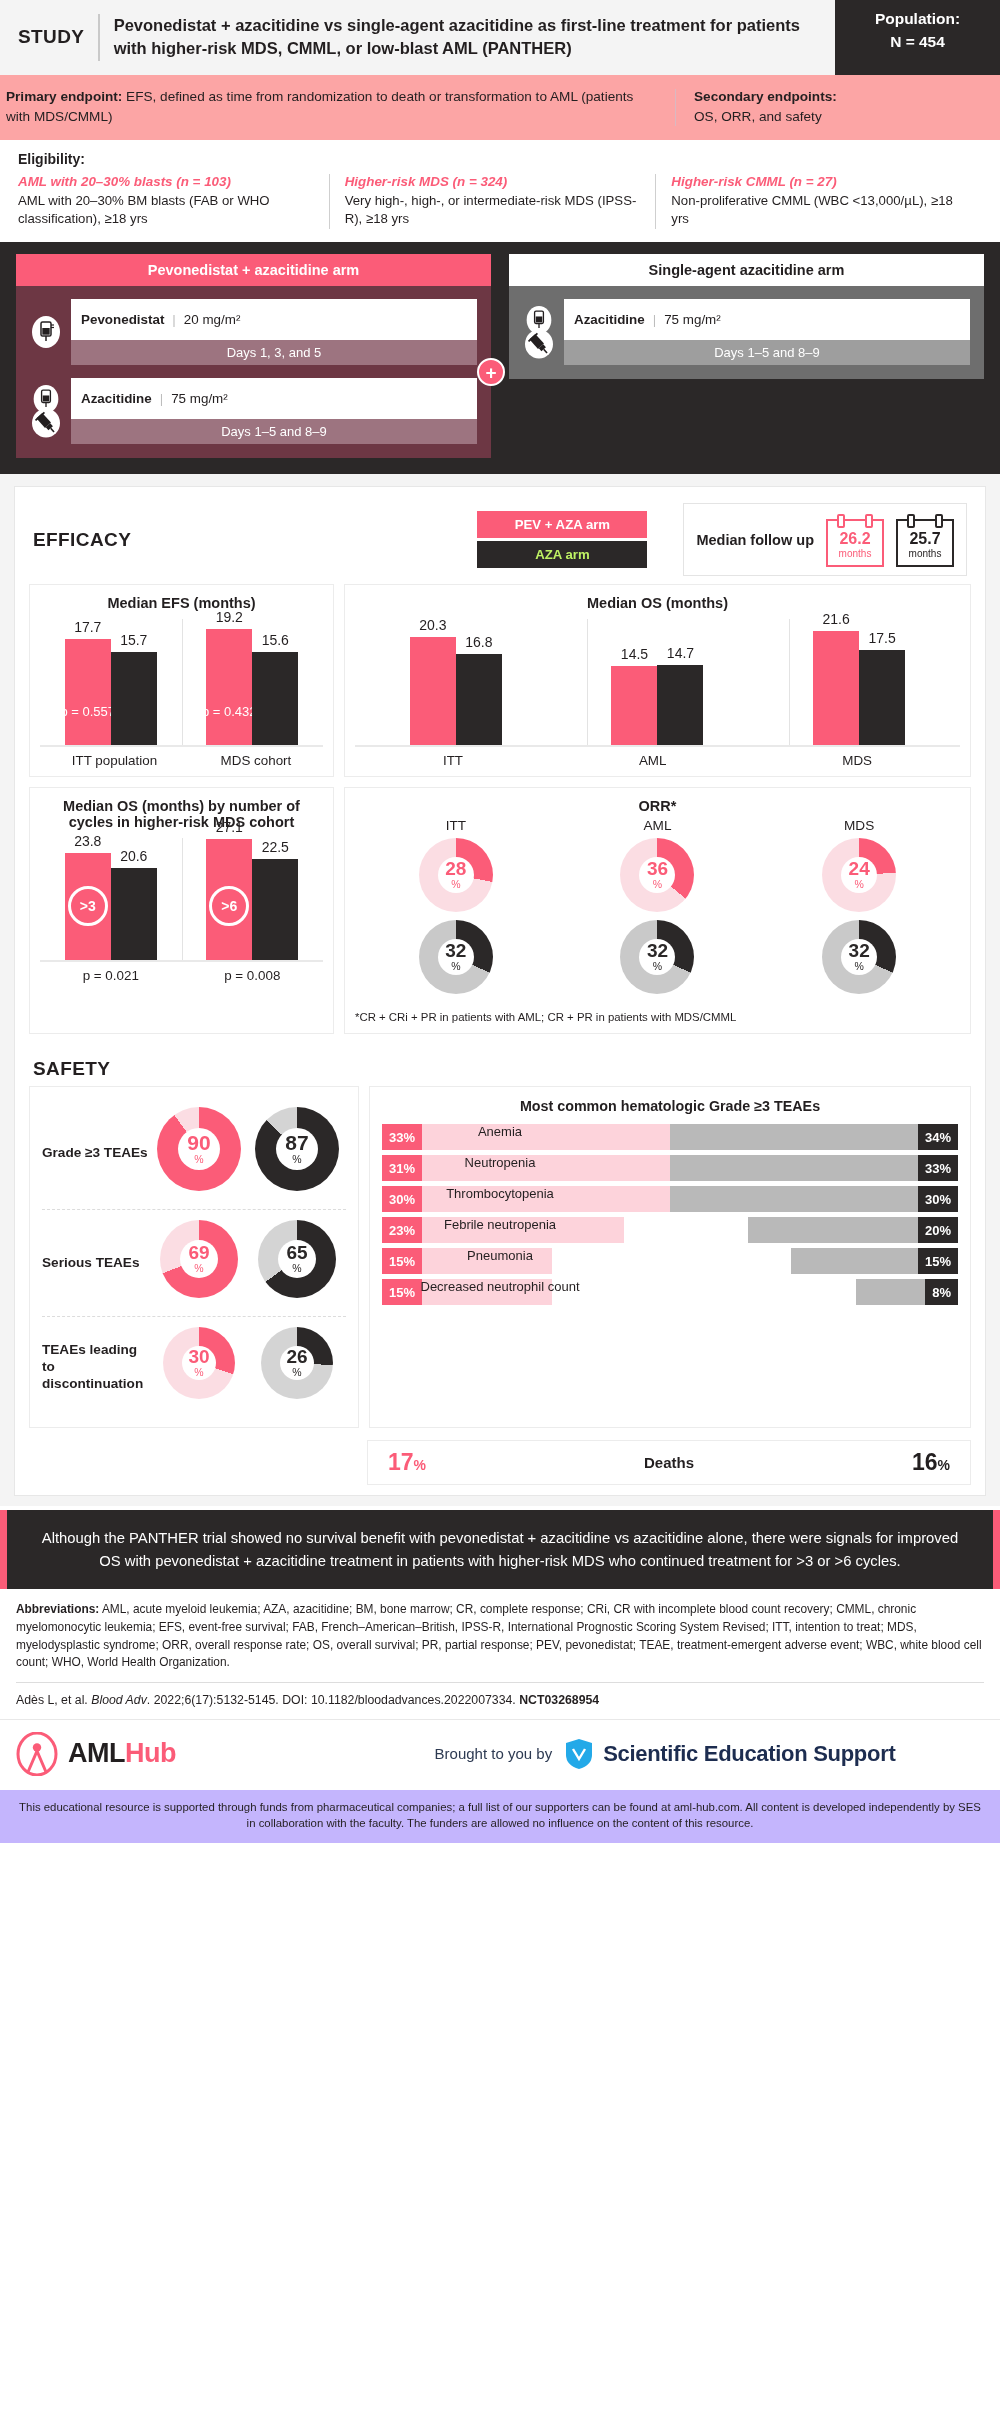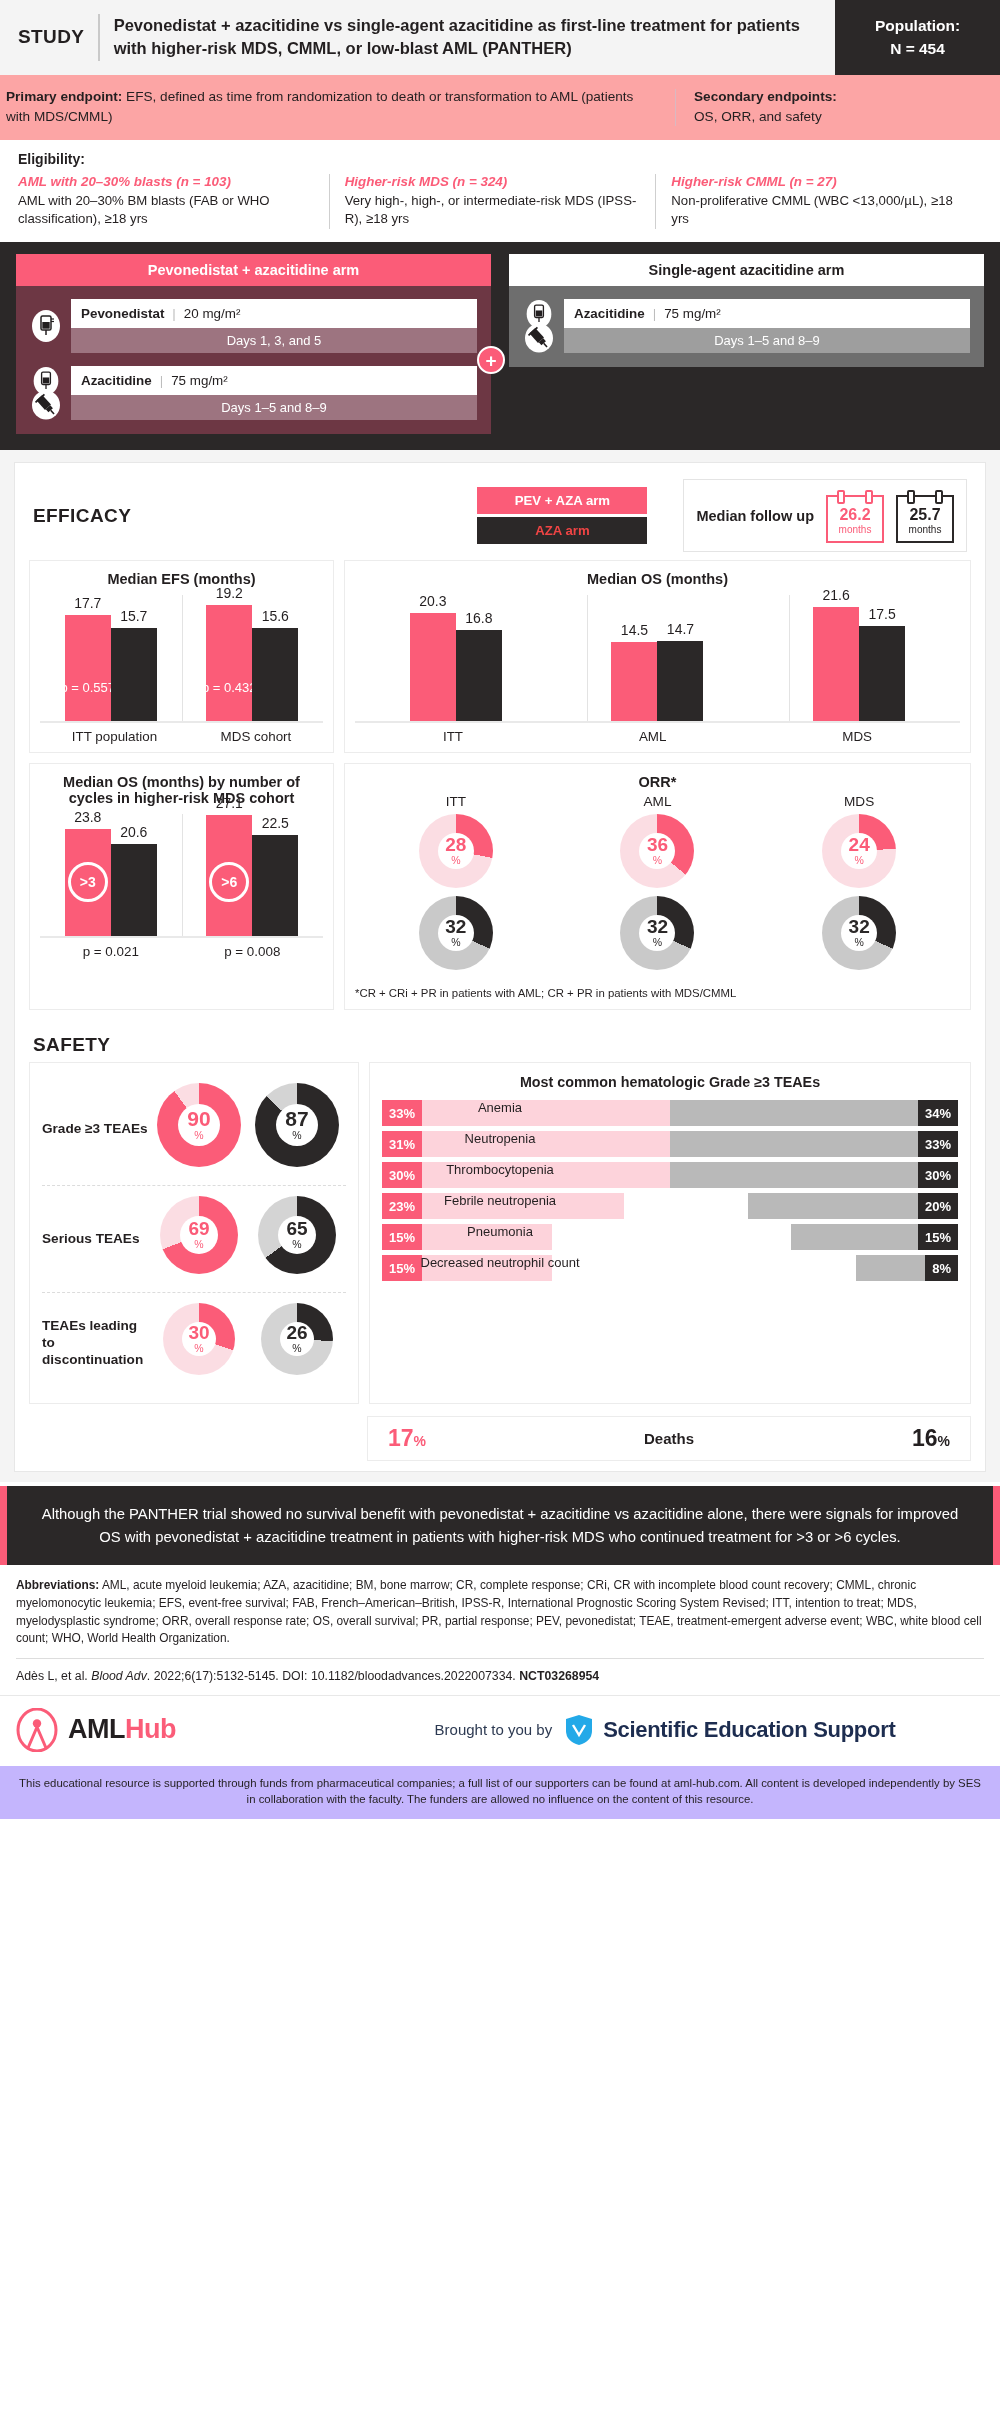--- a/index.html
+++ b/index.html
@@ -10,21 +10,21 @@
   }
   .page { width:1000px; position:relative; }
 
   
   .study-row { display:flex; background:#f4f4f4; }
   .study-left { flex:1; display:flex; align-items:center; padding:14px 16px 14px 18px; }
   .study-word { font-size:19px; font-weight:bold; letter-spacing:.4px; padding-right:14px; }
   .study-rule { width:2px; align-self:stretch; background:#c9c9c9; margin-right:14px; }
   .study-title { font-size:16.5px; font-weight:bold; line-height:1.42; }
   .pop-box { width:165px; background:#2b2828; color:#fff; display:flex; flex-direction:column;
-             align-items:center; justify-content:center; padding:10px; }
+             align-items:center; justify-content:flex-start; padding:10px; }
   .pop-label { font-size:15.5px; font-weight:bold; }
   .pop-n { font-size:15.5px; font-weight:bold; margin-top:5px; }
 
   
   .endpoints { display:flex; background:#fca5a5; padding:12px 6px; }
   .ep-primary { flex:1; font-size:13.6px; line-height:1.5; padding-right:16px; }
   .ep-div { width:1px; background:#d9b9c2; margin:2px 18px 2px 0; }
   .ep-secondary { width:300px; font-size:13.6px; line-height:1.5; }
   b { font-weight:bold; }
 
@@ -48,21 +48,21 @@
   .arm { flex:1; }
   .arm-title { text-align:center; font-size:14.5px; font-weight:bold; padding:8px 6px; }
   .arm-a .arm-title { background:#fb5c78; color:#fff; }
   .arm-b .arm-title { background:#ffffff; color:#231f20; }
   .arm-a .arm-body { background:#6d3744; padding:13px 14px 14px; position:relative; }
   .arm-b .arm-body { background:#6e6e6e; padding:13px 14px 14px; }
   .drug-row { display:flex; align-items:center; gap:9px; }
   .drug-row + .drug-row { margin-top:13px; }
   .drug-icons { width:32px; display:flex; flex-direction:column; align-items:center; }
   .drug-box { flex:1; }
-  .drug-name { background:#fff; padding:7px 10px; font-size:13.4px; display:flex; align-items:center; }
+  .drug-name { background:#fff; padding:13px 10px; font-size:13.4px; display:flex; align-items:center; }
   .drug-name .nm { font-weight:bold; }
   .drug-name .sep { color:#bdbdbd; margin:0 8px; }
   .drug-days { padding:5px 10px; font-size:13px; color:#fff; text-align:center; }
   .arm-a .drug-days { background:#9d7480; }
   .arm-b .drug-days { background:#9e9e9e; }
   .plus-badge { position:absolute; right:-14px; top:50%; transform:translateY(-50%);
     width:28px; height:28px; border-radius:50%; background:#fb5c78; border:2px solid #fff;
     color:#fff; font-size:19px; font-weight:bold; display:flex; align-items:center;
     justify-content:center; line-height:1; z-index:5; }
   .arm-wrap { position:relative; }
@@ -70,21 +70,21 @@
   
   .body-area { background:#f4f4f4; padding:12px 14px 10px; }
   .card { background:#fff; border:1px solid #e7e7e7; }
 
   
   .eff-top { display:flex; align-items:center; padding:16px 18px 8px;gap:14px; }
   .sec-title { font-size:19px; font-weight:bold; letter-spacing:.4px; flex:1; }
   .legend { width:170px; }
   .leg { text-align:center; font-size:13.2px; font-weight:bold; padding:6px 4px; }
   .leg-pev { background:#fb5c78; color:#fff; }
-  .leg-aza { background:#2b2828; color:#ef4444; margin-top:3px; }
+  .leg-aza { background:#2b2828; color:#bef264; margin-top:3px; }
   .mfu { margin-left:22px; border:1px solid #e4e4e4; display:flex; align-items:center;
          padding:8px 12px; gap:12px; }
   .mfu-lab { font-size:14.5px; font-weight:bold; line-height:1.25; }
   .cal { width:58px; border:2px solid #2b2828; position:relative; padding:9px 2px 6px;
          text-align:center; margin-top:7px; }
   .cal.pink { border-color:#fb5c78; }
   .cal:before, .cal:after { content:""; position:absolute; top:-7px; width:4px; height:10px;
          border:2px solid #2b2828; border-radius:2px; background:#fff; }
   .cal.pink:before, .cal.pink:after { border-color:#fb5c78; }
   .cal:before { left:9px; } .cal:after { right:9px; }

